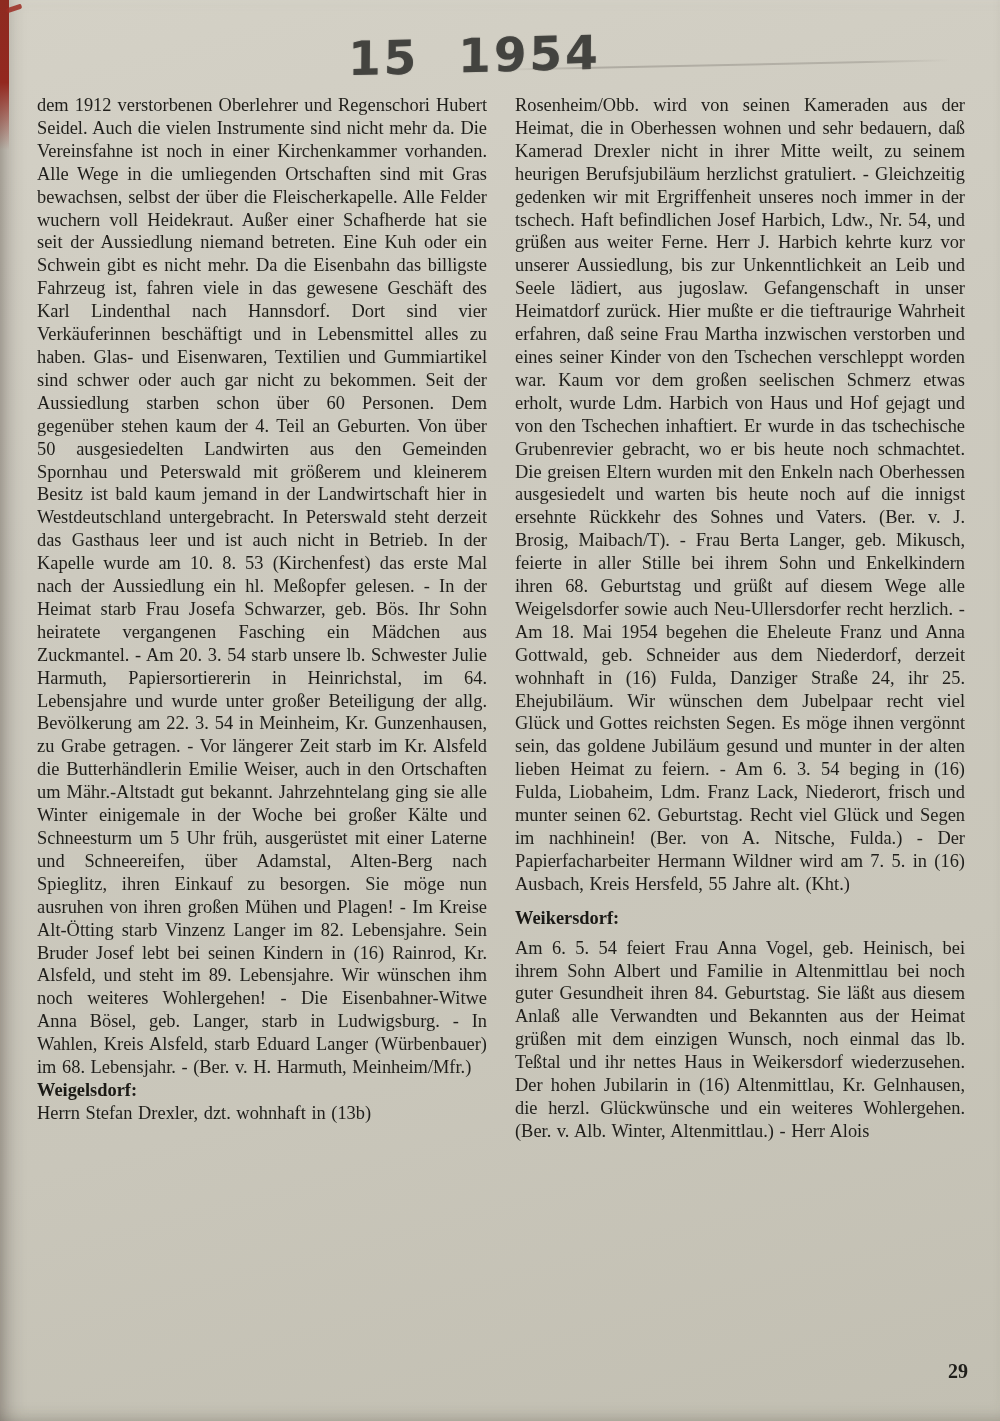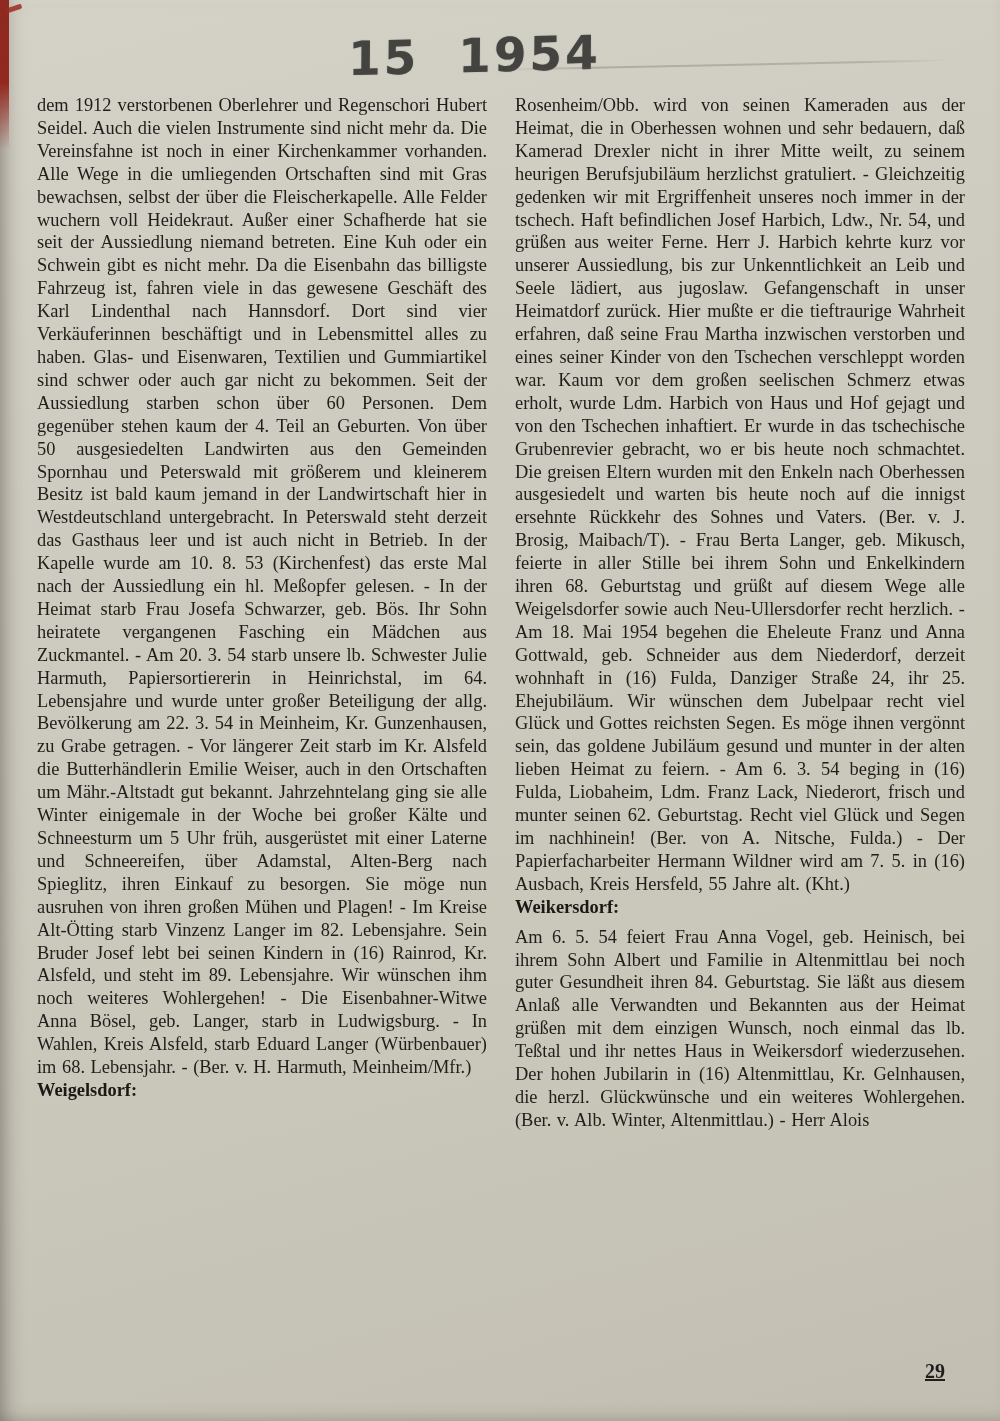--- a/index.html
+++ b/index.html
@@ -67,47 +67,48 @@
   }
   p.heading {
     margin: 0;
     font-size: 18.4px;
     line-height: 22.9px;
     font-weight: bold;
     color: #1a1915;
     text-align: left;
   }
   p.heading.spaced {
+    margin-top: 11px;
     margin-bottom: 7px;
   }
   .page-number {
     position: absolute;
-    right: 55px; bottom: 38px;
+    right: 32px; bottom: 38px;
     font-weight: bold;
     font-size: 20px;
     color: #1f1e1a;
-    text-decoration: underline;
   }
 </style>
 </head>
 <body>
 
 <div class="page">
 
   <div class="binding-mark"></div>
   <div class="binding-tick"></div>
 
   <div class="stamp">15  1954</div>
   <div class="pencil-line"></div>
 
   <div class="columns">
 
     <div class="col">
       <p class="body">dem 1912 verstorbenen Oberlehrer und Regenschori Hubert Seidel. Auch die vielen Instrumente sind nicht mehr da. Die Vereinsfahne ist noch in einer Kirchenkammer vorhanden. Alle Wege in die umliegenden Ortschaften sind mit Gras bewachsen, selbst der über die Fleischerkapelle. Alle Felder wuchern voll Heidekraut. Außer einer Schafherde hat sie seit der Aussiedlung niemand betreten. Eine Kuh oder ein Schwein gibt es nicht mehr. Da die Eisenbahn das billigste Fahrzeug ist, fahren viele in das gewesene Geschäft des Karl Lindenthal nach Hannsdorf. Dort sind vier Verkäuferinnen beschäftigt und in Lebensmittel alles zu haben. Glas- und Eisenwaren, Textilien und Gummiartikel sind schwer oder auch gar nicht zu bekommen. Seit der Aussiedlung starben schon über 60 Personen. Dem gegenüber stehen kaum der 4. Teil an Geburten. Von über 50 ausgesiedelten Landwirten aus den Gemeinden Spornhau und Peterswald mit größerem und kleinerem Besitz ist bald kaum jemand in der Landwirtschaft hier in Westdeutschland untergebracht. In Peterswald steht derzeit das Gasthaus leer und ist auch nicht in Betrieb. In der Kapelle wurde am 10. 8. 53 (Kirchenfest) das erste Mal nach der Aussiedlung ein hl. Meßopfer gelesen. - In der Heimat starb Frau Josefa Schwarzer, geb. Bös. Ihr Sohn heiratete vergangenen Fasching ein Mädchen aus Zuckmantel. - Am 20. 3. 54 starb unsere lb. Schwester Julie Harmuth, Papiersortiererin in Heinrichstal, im 64. Lebensjahre und wurde unter großer Beteiligung der allg. Bevölkerung am 22. 3. 54 in Meinheim, Kr. Gunzenhausen, zu Grabe getragen. - Vor längerer Zeit starb im Kr. Alsfeld die Butterhändlerin Emilie Weiser, auch in den Ortschaften um Mähr.-Altstadt gut bekannt. Jahrzehntelang ging sie alle Winter einigemale in der Woche bei großer Kälte und Schneesturm um 5 Uhr früh, ausgerüstet mit einer Laterne und Schneereifen, über Adamstal, Alten-Berg nach Spieglitz, ihren Einkauf zu besorgen. Sie möge nun ausruhen von ihren großen Mühen und Plagen! - Im Kreise Alt-Ötting starb Vinzenz Langer im 82. Lebensjahre. Sein Bruder Josef lebt bei seinen Kindern in (16) Rainrod, Kr. Alsfeld, und steht im 89. Lebensjahre. Wir wünschen ihm noch weiteres Wohlergehen! - Die Eisenbahner-Witwe Anna Bösel, geb. Langer, starb in Ludwigsburg. - In Wahlen, Kreis Alsfeld, starb Eduard Langer (Würbenbauer) im 68. Lebensjahr. - (Ber. v. H. Harmuth, Meinheim/Mfr.)</p>
       <p class="heading">Weigelsdorf:</p>
+      <p class="body">Herrn Stefan Drexler, dzt. wohnhaft in (13b)</p>
     </div>
 
     <div class="col">
       <p class="body">Rosenheim/Obb. wird von seinen Kameraden aus der Heimat, die in Oberhessen wohnen und sehr bedauern, daß Kamerad Drexler nicht in ihrer Mitte weilt, zu seinem heurigen Berufsjubiläum herzlichst gratuliert. - Gleichzeitig gedenken wir mit Ergriffenheit unseres noch immer in der tschech. Haft befindlichen Josef Harbich, Ldw., Nr. 54, und grüßen aus weiter Ferne. Herr J. Harbich kehrte kurz vor unserer Aussiedlung, bis zur Unkenntlichkeit an Leib und Seele lädiert, aus jugoslaw. Gefangenschaft in unser Heimatdorf zurück. Hier mußte er die tieftraurige Wahrheit erfahren, daß seine Frau Martha inzwischen verstorben und eines seiner Kinder von den Tschechen verschleppt worden war. Kaum vor dem großen seelischen Schmerz etwas erholt, wurde Ldm. Harbich von Haus und Hof gejagt und von den Tschechen inhaftiert. Er wurde in das tschechische Grubenrevier gebracht, wo er bis heute noch schmachtet. Die greisen Eltern wurden mit den Enkeln nach Oberhessen ausgesiedelt und warten bis heute noch auf die innigst ersehnte Rückkehr des Sohnes und Vaters. (Ber. v. J. Brosig, Maibach/T). - Frau Berta Langer, geb. Mikusch, feierte in aller Stille bei ihrem Sohn und Enkelkindern ihren 68. Geburtstag und grüßt auf diesem Wege alle Weigelsdorfer sowie auch Neu-Ullersdorfer recht herzlich. - Am 18. Mai 1954 begehen die Eheleute Franz und Anna Gottwald, geb. Schneider aus dem Niederdorf, derzeit wohnhaft in (16) Fulda, Danziger Straße 24, ihr 25. Ehejubiläum. Wir wünschen dem Jubelpaar recht viel Glück und Gottes reichsten Segen. Es möge ihnen vergönnt sein, das goldene Jubiläum gesund und munter in der alten lieben Heimat zu feiern. - Am 6. 3. 54 beging in (16) Fulda, Liobaheim, Ldm. Franz Lack, Niederort, frisch und munter seinen 62. Geburtstag. Recht viel Glück und Segen im nachhinein! (Ber. von A. Nitsche, Fulda.) - Der Papierfacharbeiter Hermann Wildner wird am 7. 5. in (16) Ausbach, Kreis Hersfeld, 55 Jahre alt. (Kht.)</p>
       <p class="heading spaced">Weikersdorf:</p>
       <p class="body">Am 6. 5. 54 feiert Frau Anna Vogel, geb. Heinisch, bei ihrem Sohn Albert und Familie in Altenmittlau bei noch guter Gesundheit ihren 84. Geburtstag. Sie läßt aus diesem Anlaß alle Verwandten und Bekannten aus der Heimat grüßen mit dem einzigen Wunsch, noch einmal das lb. Teßtal und ihr nettes Haus in Weikersdorf wiederzusehen. Der hohen Jubilarin in (16) Altenmittlau, Kr. Gelnhausen, die herzl. Glückwünsche und ein weiteres Wohlergehen. (Ber. v. Alb. Winter, Altenmittlau.) - Herr Alois</p>
     </div>
 
   </div>
 

